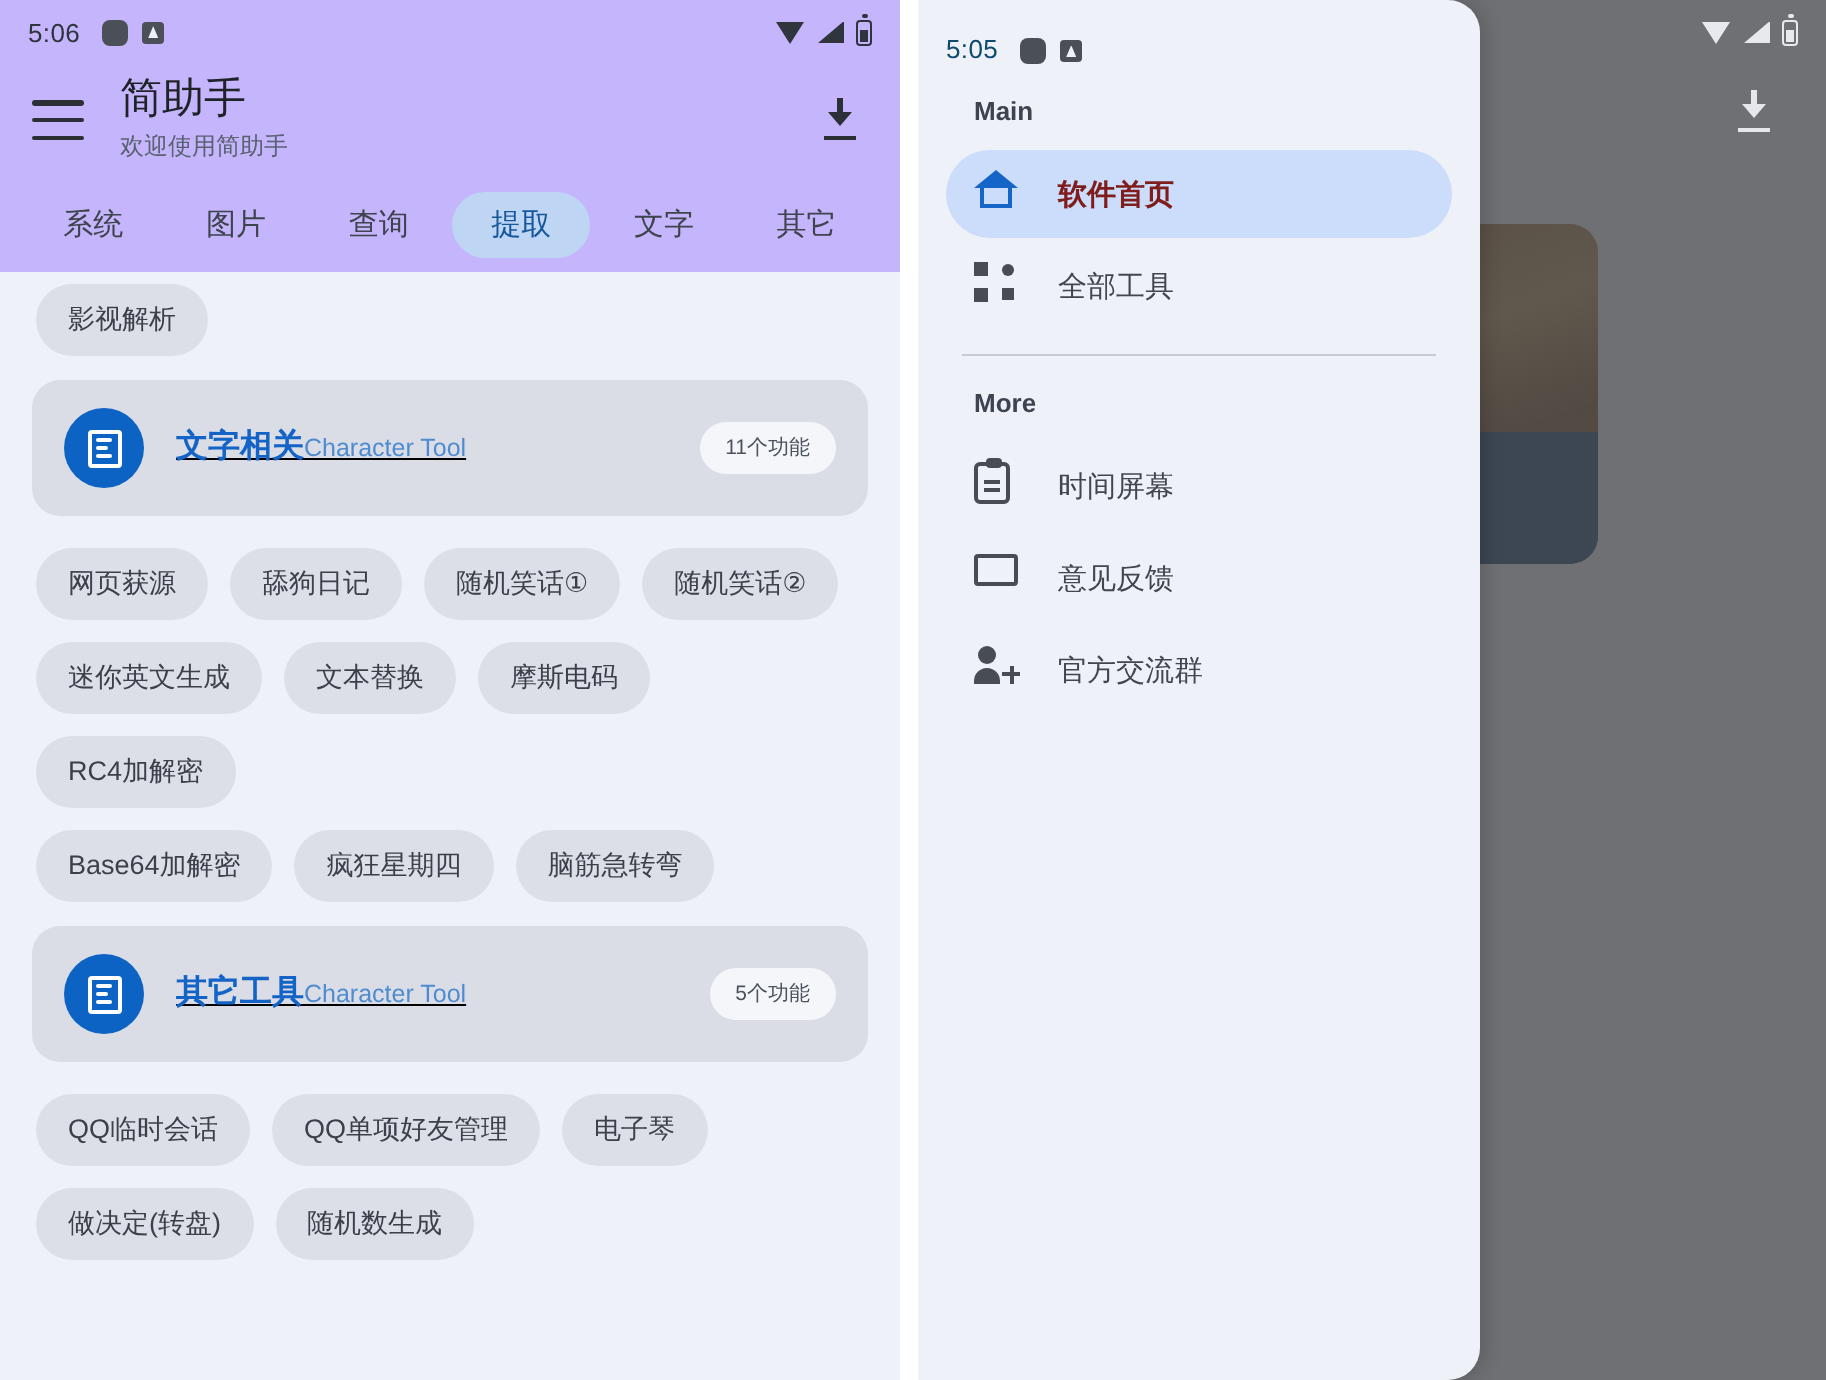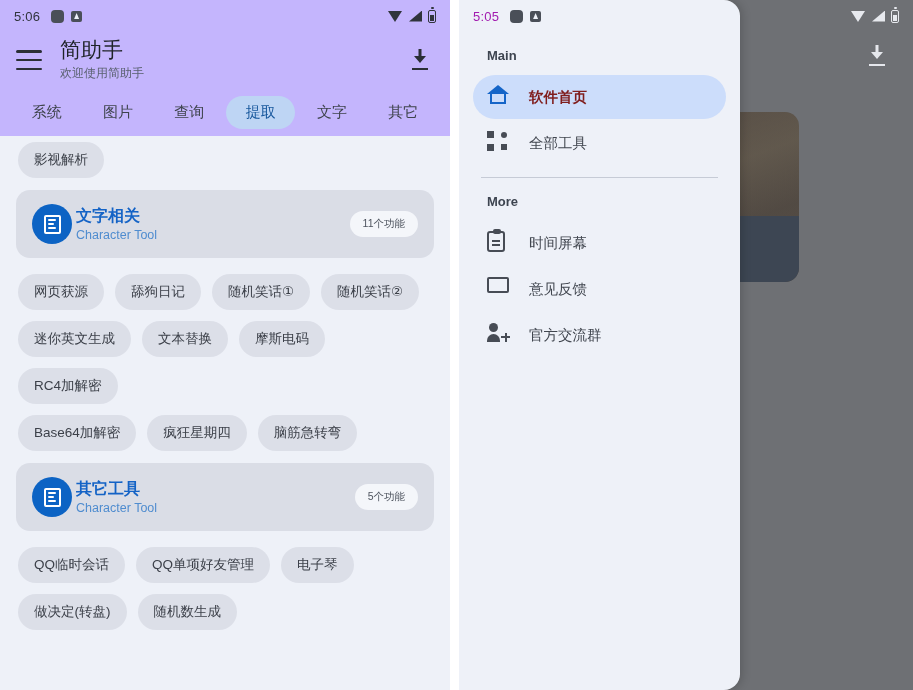--- a/index.html
+++ b/index.html
@@ -161,21 +161,21 @@
     flex: none;
   }
   .group-icon .glyph {
     width: 17px; height: 19px;
     border: 2px solid #ffffff; border-radius: 2px;
     display: flex; flex-direction: column; justify-content: center; gap: 2px;
     padding: 0 2.5px; box-sizing: border-box;
   }
   .group-icon .glyph i { display: block; height: 2px; background: #ffffff; border-radius: 1px; }
   .group-icon .glyph i:nth-child(2) { width: 70%; }
-  .group-text { margin-left: 4px; display: flex; flex-direction: column; }
+  .group-text { margin-left: 16px; display: flex; flex-direction: row; text-decoration: underline; }
   .group-title { font-size: 16px; color: #1463c6; font-weight: bold; line-height: 1.2; }
   .group-sub { font-size: 12.5px; color: #4f8ccf; margin-top: 3px; }
   .group-badge {
     margin-left: auto;
     background: #f4f6fa;
     color: #4d535e;
     font-size: 10.5px;
     padding: 6px 13px;
     border-radius: 13px;
     white-space: nowrap;
@@ -248,21 +248,21 @@
   
   .drawer {
     position: absolute; left: 0; top: 0;
     width: 281px; height: 690px;
     background: #eef1f8;
     border-top-right-radius: 16px;
     border-bottom-right-radius: 16px;
     overflow: hidden;
     box-shadow: 2px 0 10px rgba(0,0,0,.18);
   }
-  .drawer .statusbar { color: #a21caf; }
+  .drawer .statusbar { color: #0c4a6e; align-items: flex-end; }
   .drawer-section-label {
     font-size: 13px; color: #3d4450; font-weight: bold;
     padding: 16px 0 10px 28px;
   }
   .drawer-item {
     display: flex; align-items: center;
     height: 44px;
     margin: 2px 14px;
     padding-left: 14px;
     border-radius: 22px;

